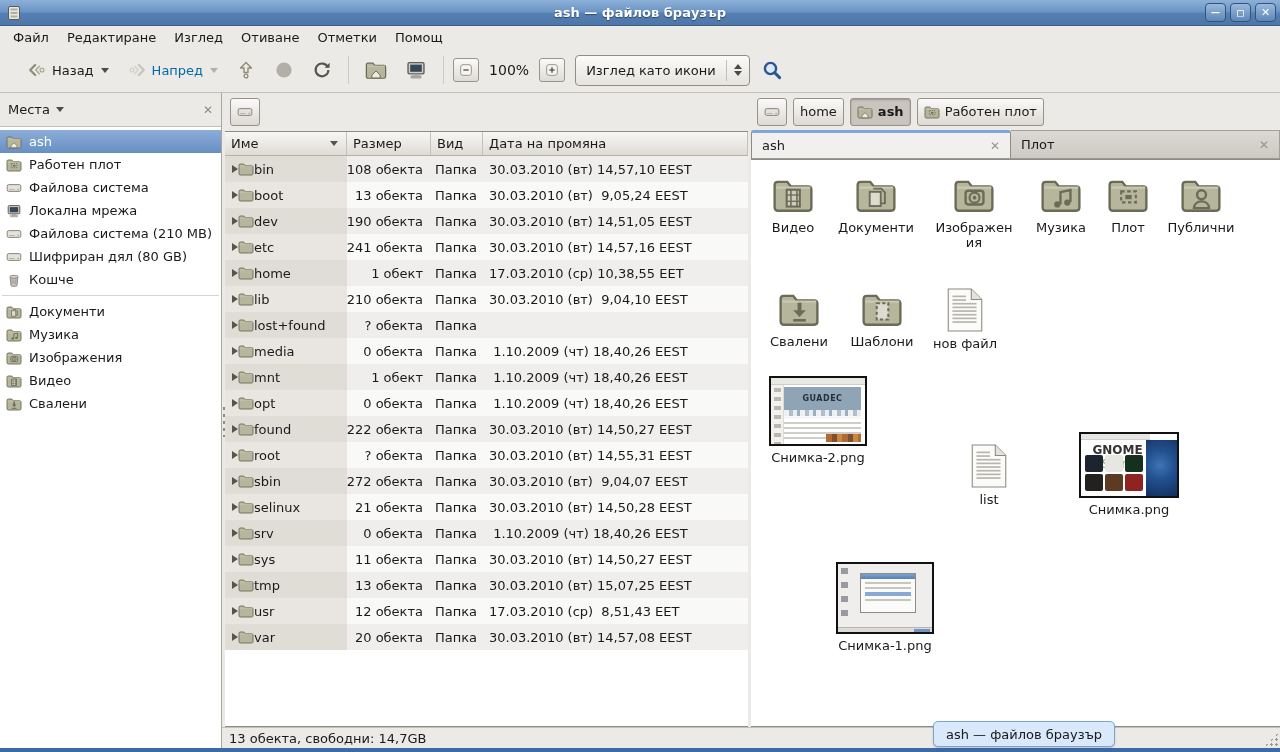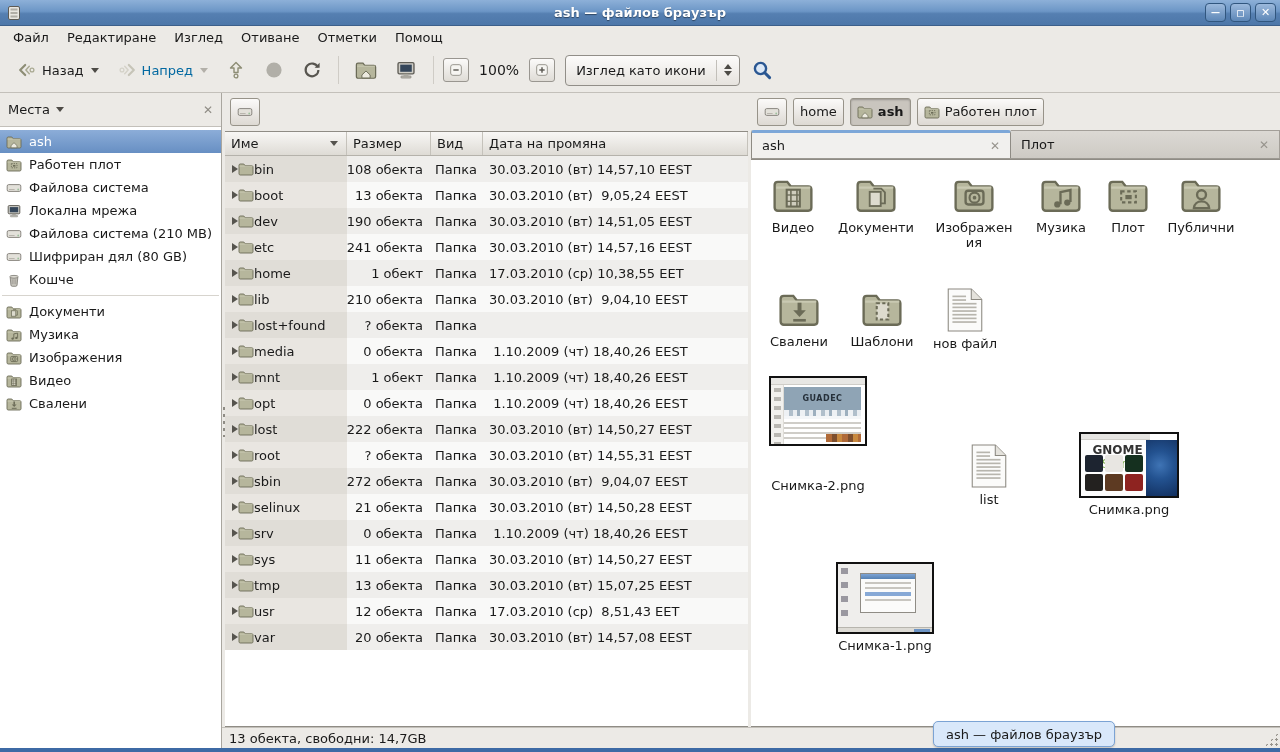--- a/index.html
+++ b/index.html
@@ -22,21 +22,21 @@
   .wbtn-max::before{content:"▫"; font-size:13px;}
   .wbtn-close::before{content:"✕";}
 
   
   .menubar { position:absolute; left:0; top:26px; width:1280px; height:22px; background:#eceae6;
     display:flex; align-items:center; padding-left:4px; }
   .menu-item { padding:2px 9px; cursor:default; }
 
   
   .toolbar { position:absolute; left:0; top:48px; width:1280px; height:45px; background:#eceae6;
-    border-bottom:1px solid #c3c0ba; display:flex; align-items:center; padding:0 10px; gap:4px; }
+    border-bottom:1px solid #c3c0ba; display:flex; align-items:center; padding:0 20px; gap:4px; }
   .tbtn { display:flex; align-items:center; gap:5px; padding:5px 7px; border-radius:3px; }
   .tbtn.disabled { color:#0369a1;align-items:center; }
   .tsep { width:1px; height:28px; background:#cfccc6; margin:0 5px; }
   .dd-arrow { width:0; height:0; border-left:4px solid transparent; border-right:4px solid transparent;
     border-top:5px solid #4d4b46; margin-left:2px; }
   .dd-arrow.dim { border-top-color:#b3b0a9; }
   .ic { display:inline-block; }
   .ic svg { display:block; width:100%; height:100%; }
   .s16 { width:16px; height:16px; }
   .s20 { width:20px; height:20px; }
@@ -567,21 +567,21 @@
                         <path d="M1.6 5.2h13" stroke="#c9c9b2" stroke-width="0.8"></path>
                       </svg></span><span>opt</span></div>
                   <div class="cell c-size">0 обекта</div>
                   <div class="cell c-type">Папка</div>
                   <div class="cell c-date"> 1.10.2009 (чт) 18,40,26 EEST</div>
                 </div>
                 <div class="tree-row even">
                   <div class="cell c-name"><span class="tri"></span><span class="ic s16"><svg viewBox="0 0 16 16">
                         <path d="M1 4.2C1 3.5 1.5 3 2.2 3h3.6l1.3 1.7h6.7c.7 0 1.2.5 1.2 1.2v6.9c0 .7-.5 1.2-1.2 1.2H2.2c-.7 0-1.2-.5-1.2-1.2z" fill="#b6b69c" stroke="#6b6b57" stroke-width="0.9"></path>
                         <path d="M1.6 5.2h13" stroke="#c9c9b2" stroke-width="0.8"></path>
-                      </svg></span><span>lost</span></div>
+                      </svg></span><span>found</span></div>
                   <div class="cell c-size">222 обекта</div>
                   <div class="cell c-type">Папка</div>
                   <div class="cell c-date">30.03.2010 (вт) 14,50,27 EEST</div>
                 </div>
                 <div class="tree-row odd">
                   <div class="cell c-name"><span class="tri"></span><span class="ic s16"><svg viewBox="0 0 16 16">
                         <path d="M1 4.2C1 3.5 1.5 3 2.2 3h3.6l1.3 1.7h6.7c.7 0 1.2.5 1.2 1.2v6.9c0 .7-.5 1.2-1.2 1.2H2.2c-.7 0-1.2-.5-1.2-1.2z" fill="#b6b69c" stroke="#6b6b57" stroke-width="0.9"></path>
                         <path d="M1.6 5.2h13" stroke="#c9c9b2" stroke-width="0.8"></path>
                       </svg></span><span>root</span></div>
                   <div class="cell c-size">? обекта</div>
@@ -807,21 +807,21 @@
                       <line x1="5" y1="18.5" x2="28" y2="18.5"></line>
                       <line x1="5" y1="22" x2="28" y2="22"></line>
                       <line x1="5" y1="25.5" x2="28" y2="25.5"></line>
                       <line x1="5" y1="29" x2="28" y2="29"></line>
                       <line x1="5" y1="32.5" x2="28" y2="32.5"></line>
                     </g>
                   </svg>
                 </span>
                 <div class="ilabel">нов файл</div>
               </div>
-              <div class="ivitem" style="left: 15px; top: 216px; width: 104px; gap: 28px;">
+              <div class="ivitem" style="left: 15px; top: 216px; width: 104px;">
                 <div class="th th-guadec">
                   <div class="g-top"></div>
                   <div class="g-side"></div>
                   <div class="g-hero">
                     <span class="g-title">GUADEC</span>
                     <div class="g-sky"></div>
                   </div>
                   <div class="g-body">
                     <div class="g-strip"></div>
                   </div>

